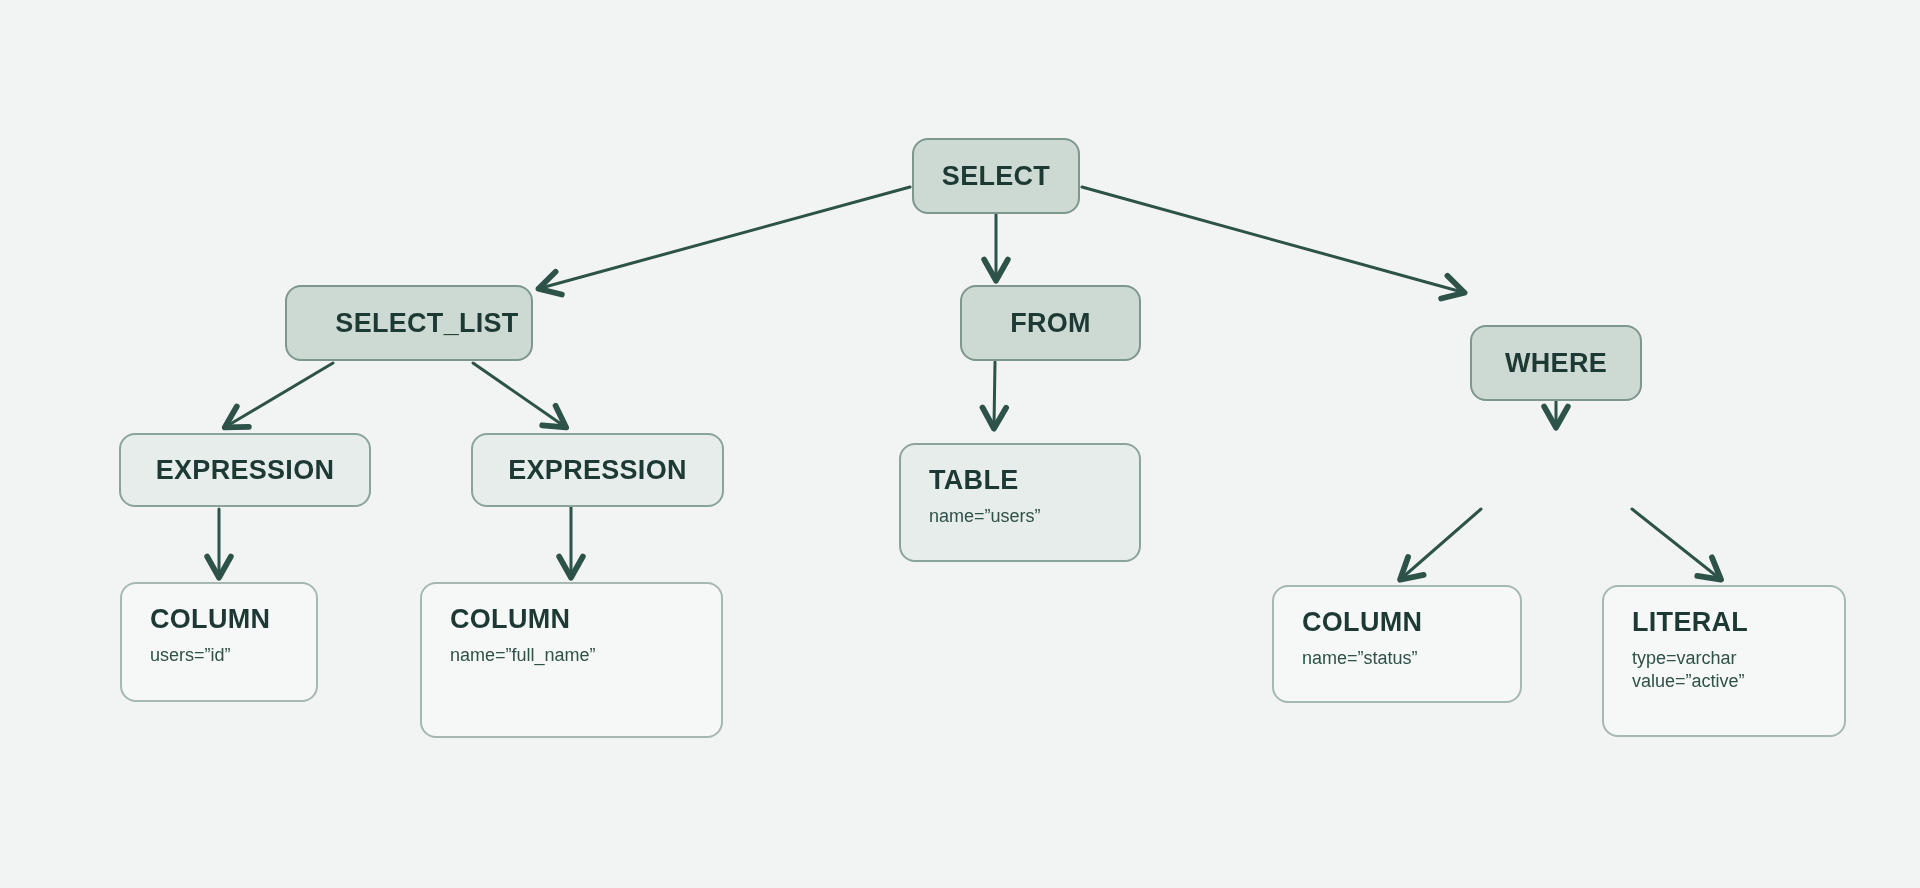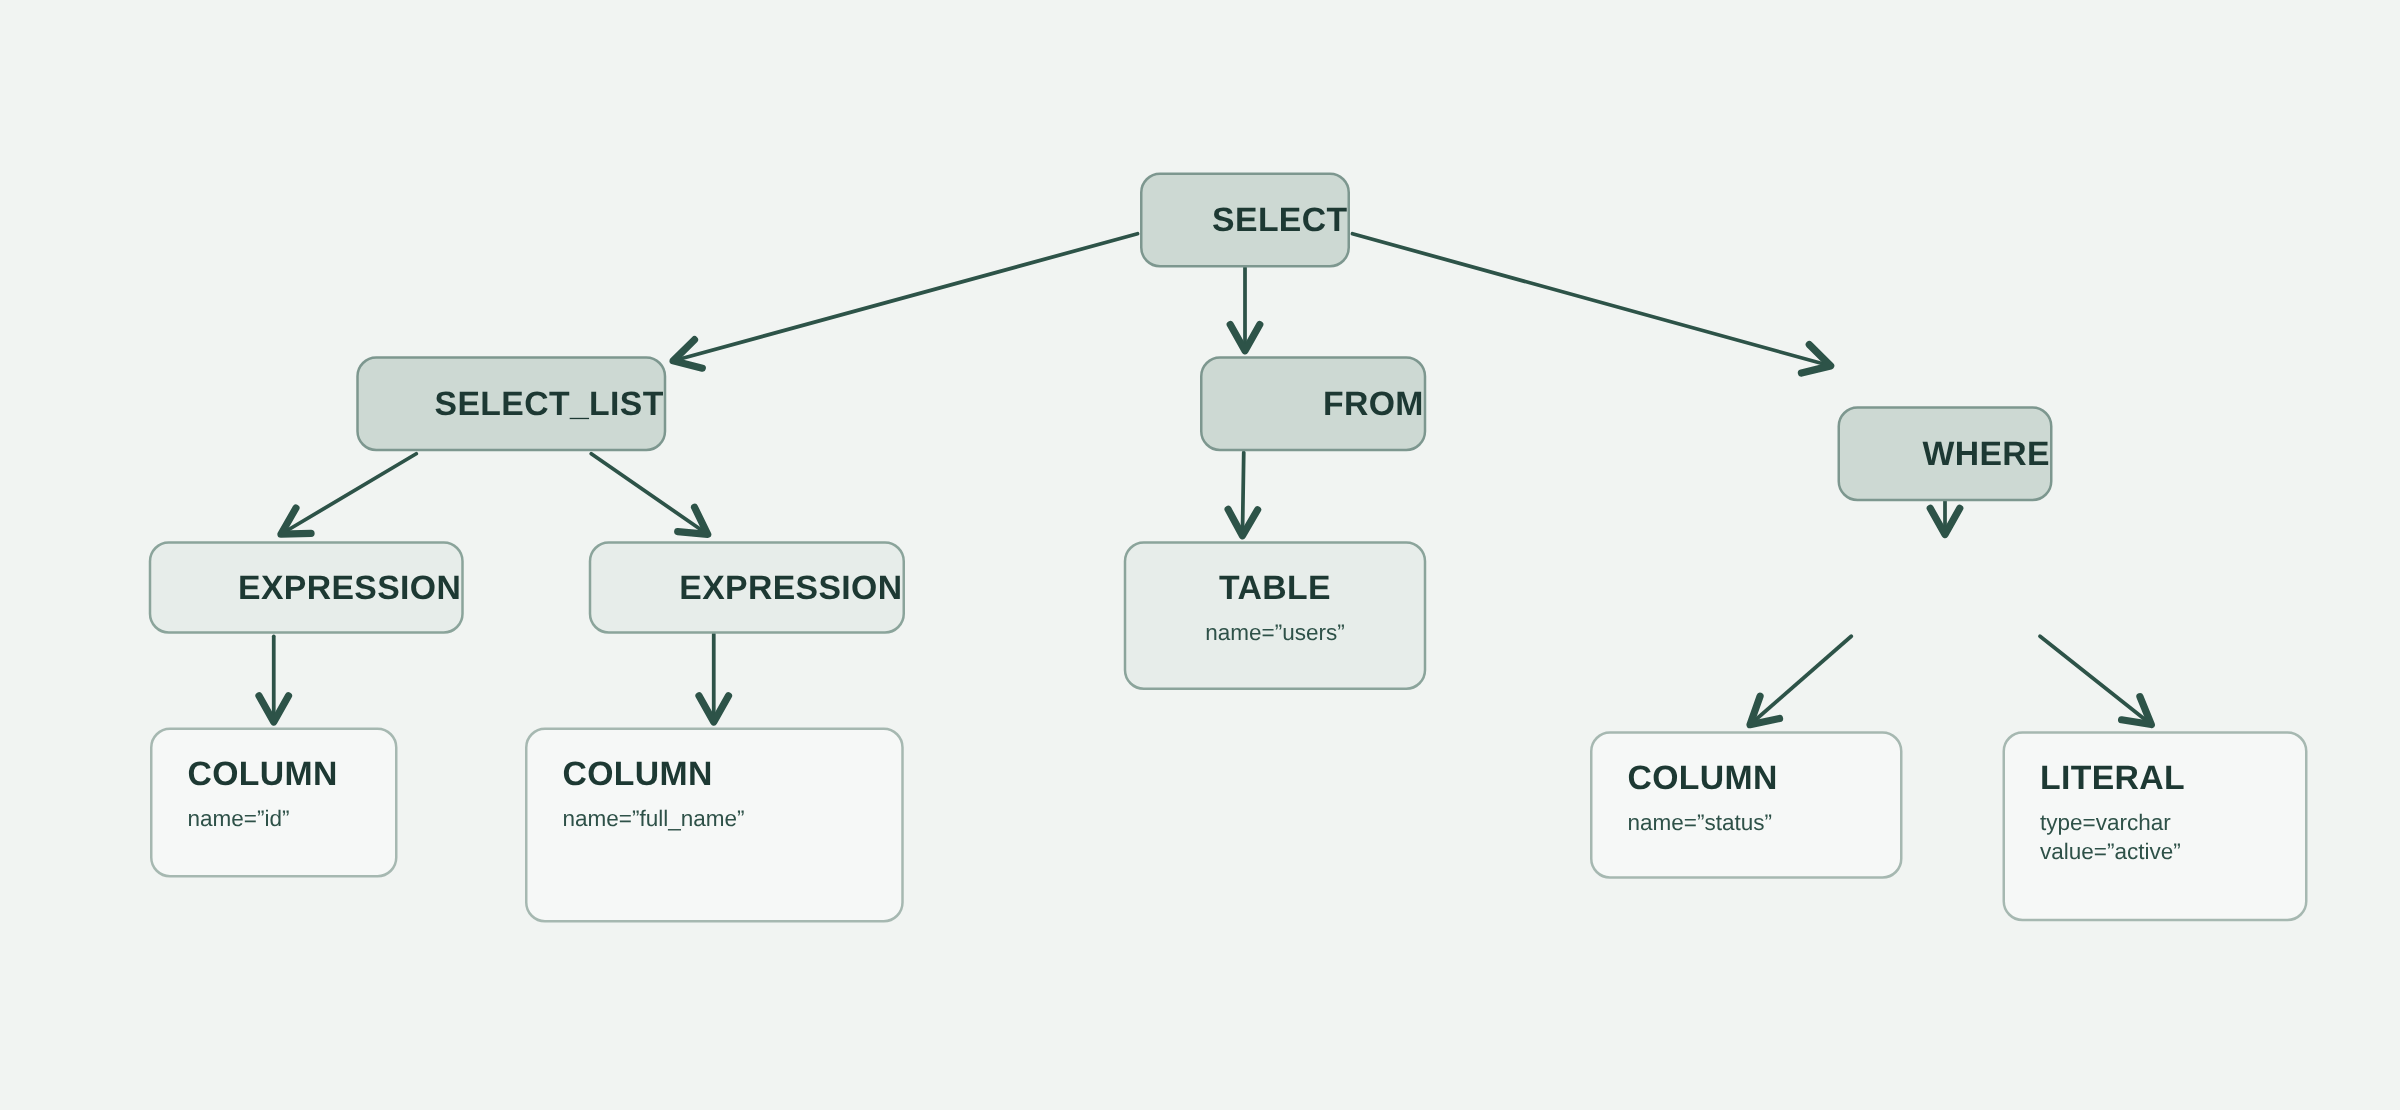--- a/index.html
+++ b/index.html
@@ -33,21 +33,21 @@
     border: 2.5px solid #8ba49b;
     margin-left: 26px;
   }
   .tier3 {
     background: #f6f8f7;
     border: 2px solid #a6b8b1;
   }
   .center {
     display: flex;
     align-items: center;
-    justify-content: flex-end;
+    justify-content: center;
   }
   .node .title {
     font-weight: bold;
     font-size: 27px;
     letter-spacing: 0.3px;
     color: #1d3933;
     white-space: nowrap;
   }
   .detail {
     padding: 20px 28px;
@@ -106,29 +106,29 @@
   </div>
 
   <div class="node tier2 center" style="left:93px; top:433px; width:252px; height:74px;">
     <div class="title">EXPRESSION</div>
   </div>
 
   <div class="node tier2 center" style="left:445px; top:433px; width:253px; height:74px;">
     <div class="title">EXPRESSION</div>
   </div>
 
-  <div class="node tier2 detail" style="left:873px; top:433px; width:242px; height:119px;text-align:center;">
+  <div class="node tier2 detail" style="left:873px; top:443px; width:242px; height:119px;">
     <div class="title">TABLE</div>
     <div class="attr">name=”users”</div>
   </div>
 
 
   <div class="node tier3 detail" style="left:120px; top:582px; width:198px; height:120px;">
     <div class="title">COLUMN</div>
-    <div class="attr">name=”id”</div>
+    <div class="attr">users=”id”</div>
   </div>
 
   <div class="node tier3 detail" style="left:420px; top:582px; width:303px; height:156px;">
     <div class="title">COLUMN</div>
     <div class="attr">name=”full_name”</div>
   </div>
 
   <div class="node tier3 detail" style="left:1272px; top:585px; width:250px; height:118px;">
     <div class="title">COLUMN</div>
     <div class="attr">name=”status”</div>

